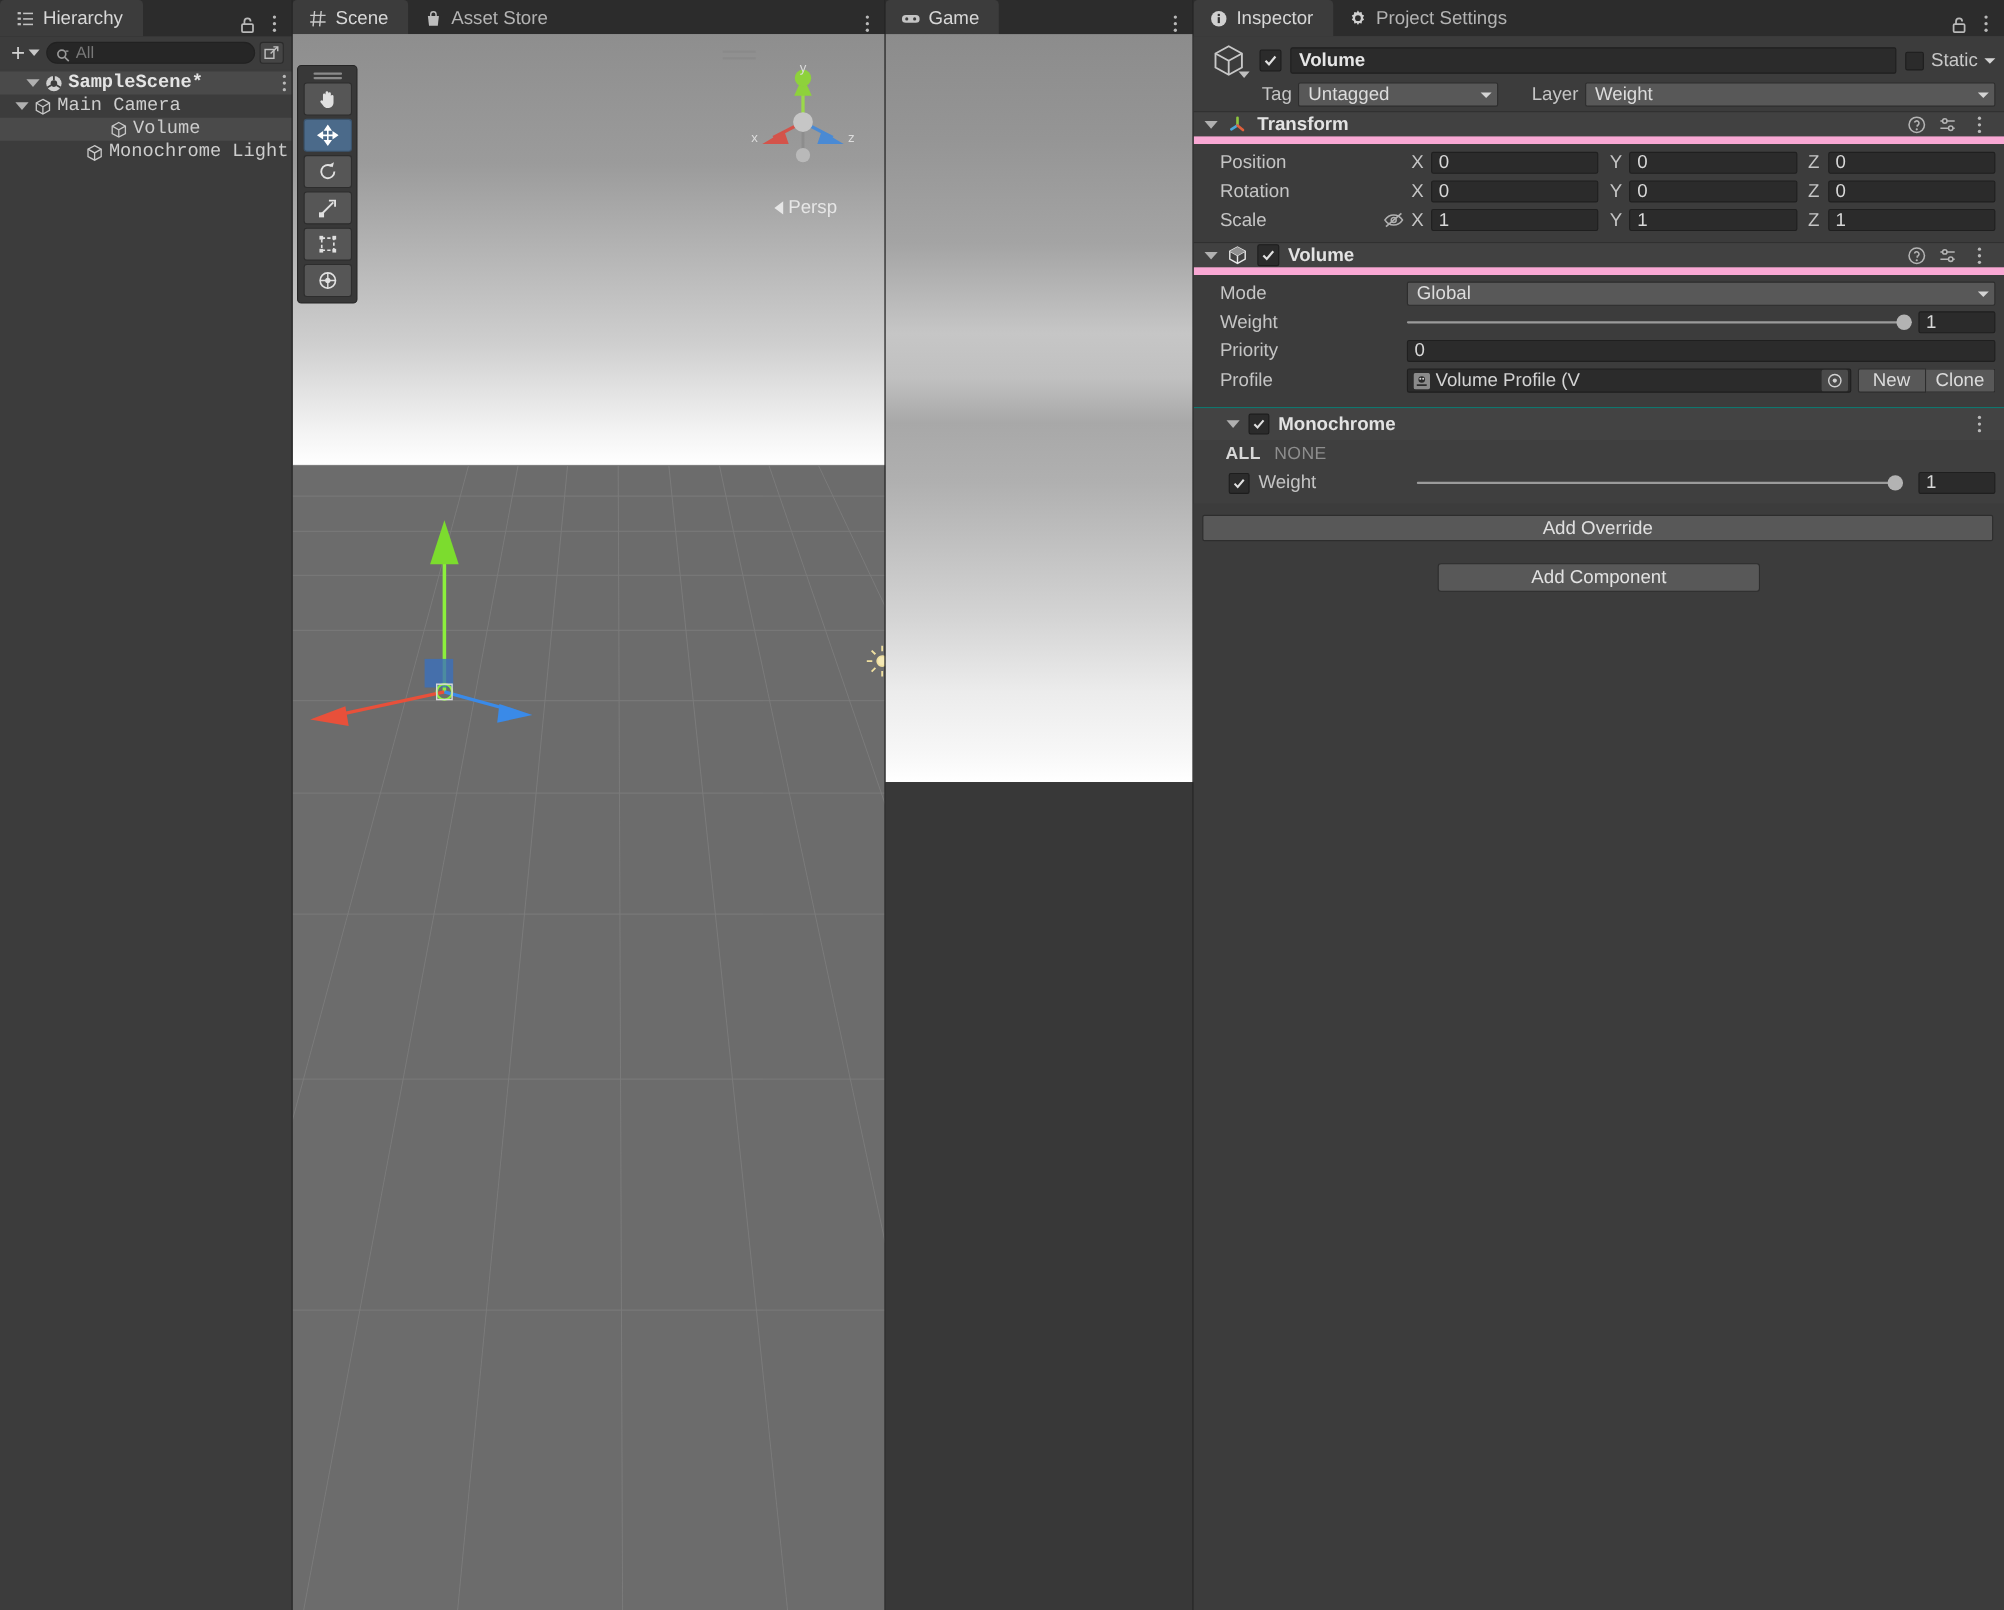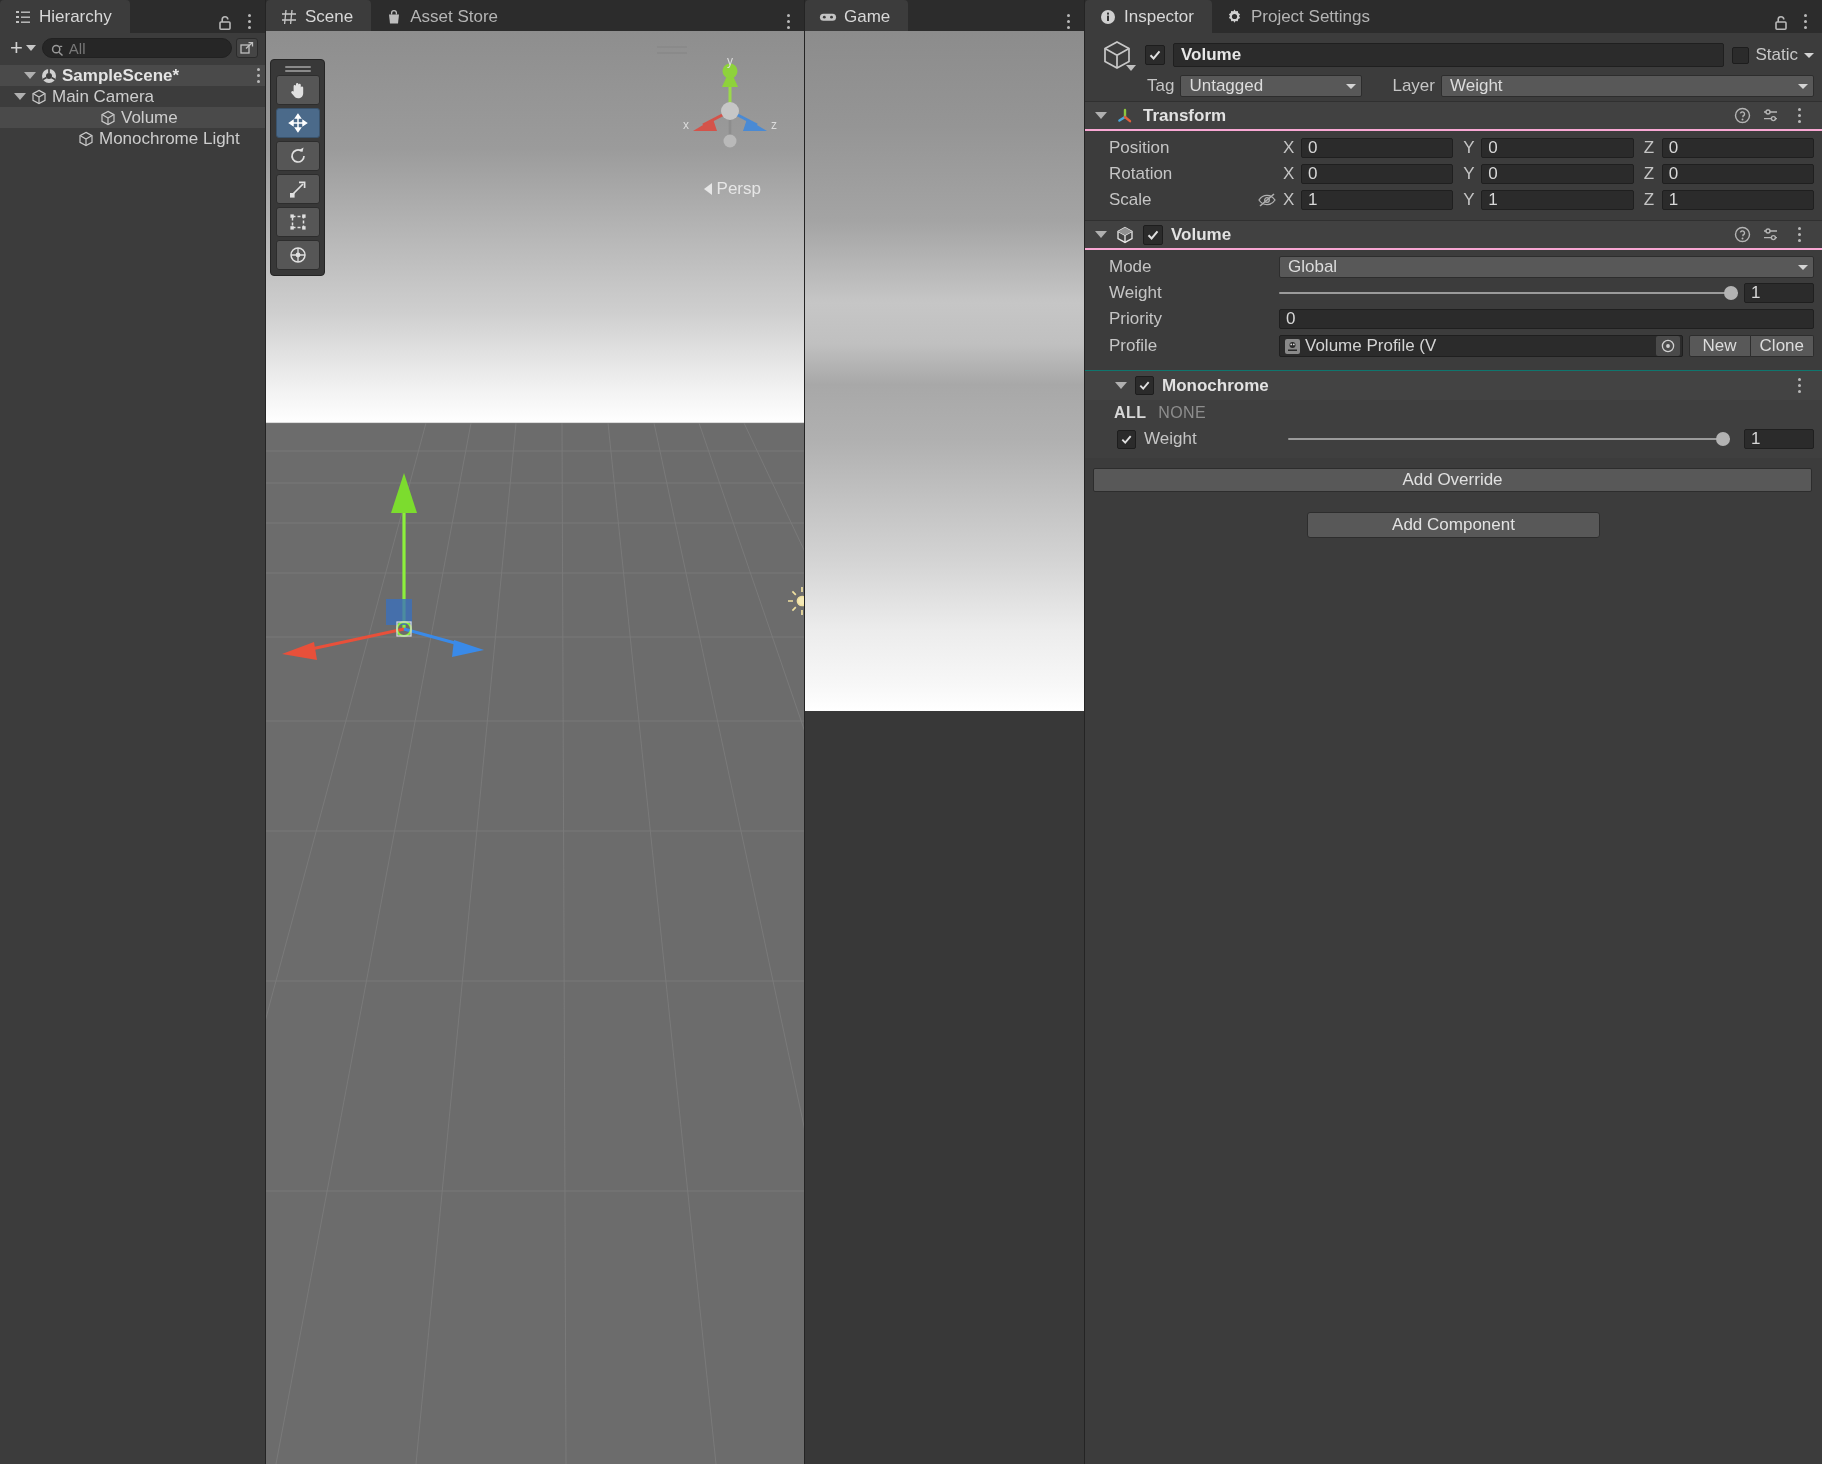--- a/index.html
+++ b/index.html
@@ -34,21 +34,21 @@
              display:flex;align-items:center;gap:5px;padding:0 8px;}
   .searchbox .sic{width:13px;height:13px;flex:none;}
   .searchbox .txt{font-size:15px;color:#787878;}
   .hierbtn{width:22px;height:20px;border:1px solid #2b2b2b;border-radius:3px;background:#454545;display:flex;align-items:center;justify-content:center;}
   .h-list{padding-top:2px;}
   .hrow{height:21px;display:flex;align-items:center;gap:5px;padding-right:6px;font-size:17px;color:#cdcdcd;position:relative;}
   .hrow.sel-scene{background:#4a4a4a;}
   .hrow.sel{background:#4a4a4a;}
   .hrow .tri{width:0;height:0;border-left:6px solid transparent;border-right:6px solid transparent;border-top:7px solid #b0b0b0;flex:none;}
   .hrow .cube{width:16px;height:16px;flex:none;}
-  .hrow .nm{white-space:nowrap;}
+  .hrow .nm{white-space:nowrap;font-family:Liberation Mono, monospace;}
   .hrow.sel-scene .nm{font-weight:bold;color:#e4e4e4;}
   .hrow .kb{position:absolute;right:6px;display:flex;flex-direction:column;gap:3px;}
   .hrow .kb i{width:3px;height:3px;border-radius:50%;background:#b9b9b9;}
 
   
   #scene{position:absolute;left:266px;top:0;width:539px;height:1464px;background:#383838;border-radius:24px;}
   .scene-toolbar{height:31px;background:#3c3c3c;display:flex;align-items:center;gap:0;padding:0 6px;}
   .tbtn{height:22px;min-width:28px;background:#565656;border:1px solid #2d2d2d;display:flex;align-items:center;justify-content:center;padding:0 5px;color:#d4d4d4;font-size:14px;font-weight:bold;}
   .tbtn.arrow{min-width:22px;padding:0 4px;}
   .tbtn.on{background:#4b6a8a;border-color:#3a536c;}
@@ -99,21 +99,21 @@
   .cbx svg{display:block;}
   .nameinput{flex:1;height:24px;background:#2b2b2b;border:1px solid #1f1f1f;border-radius:2px;
              display:flex;align-items:center;padding:0 7px;font-weight:bold;color:#e6e6e6;font-size:17px;}
   .staticwrap{display:flex;align-items:center;gap:6px;color:#c8c8c8;font-size:17px;}
   .static-cbx{width:17px;height:17px;background:#2b2b2b;border:1px solid #1d1d1d;border-radius:2px;}
 
   .tagrow{height:30px;display:flex;align-items:center;padding:0 8px 0 12px;gap:6px;}
   .lbl{color:#c5c5c5;font-size:17px;}
   .dd{height:22px;background:#585858;border:1px solid #2d2d2d;border-radius:2px;display:flex;align-items:center;
       justify-content:space-between;padding:0 5px 0 8px;color:#dcdcdc;font-size:17px;}
-  .comp-head{height:30px;background:#414141;display:flex;align-items:center;gap:8px;padding:0 6px 0 10px;border-top:1px solid #303030;border-bottom:2px solid #f9a8d4;}
+  .comp-head{height:30px;background:#414141;display:flex;align-items:center;gap:8px;padding:0 6px 0 10px;border-top:1px solid #303030;border-bottom:7px solid #f9a8d4;}
   .foldtri{width:0;height:0;border-left:6px solid transparent;border-right:6px solid transparent;border-top:7px solid #b0b0b0;flex:none;}
   .comp-title{font-weight:bold;color:#e2e2e2;font-size:17px;}
   .headspacer{flex:1;}
   .hicon{width:20px;height:20px;display:flex;align-items:center;justify-content:center;}
   .comp-body{background:#3c3c3c;padding:4px 0 7px;}
 
   .frow{height:26px;display:flex;align-items:center;padding:0 8px 0 24px;}
   .fname{width:170px;color:#c5c5c5;font-size:17px;}
   .vec{flex:1;display:flex;align-items:center;gap:0;}
   .axis{width:22px;text-align:left;color:#c5c5c5;font-size:17px;padding-left:4px;}

